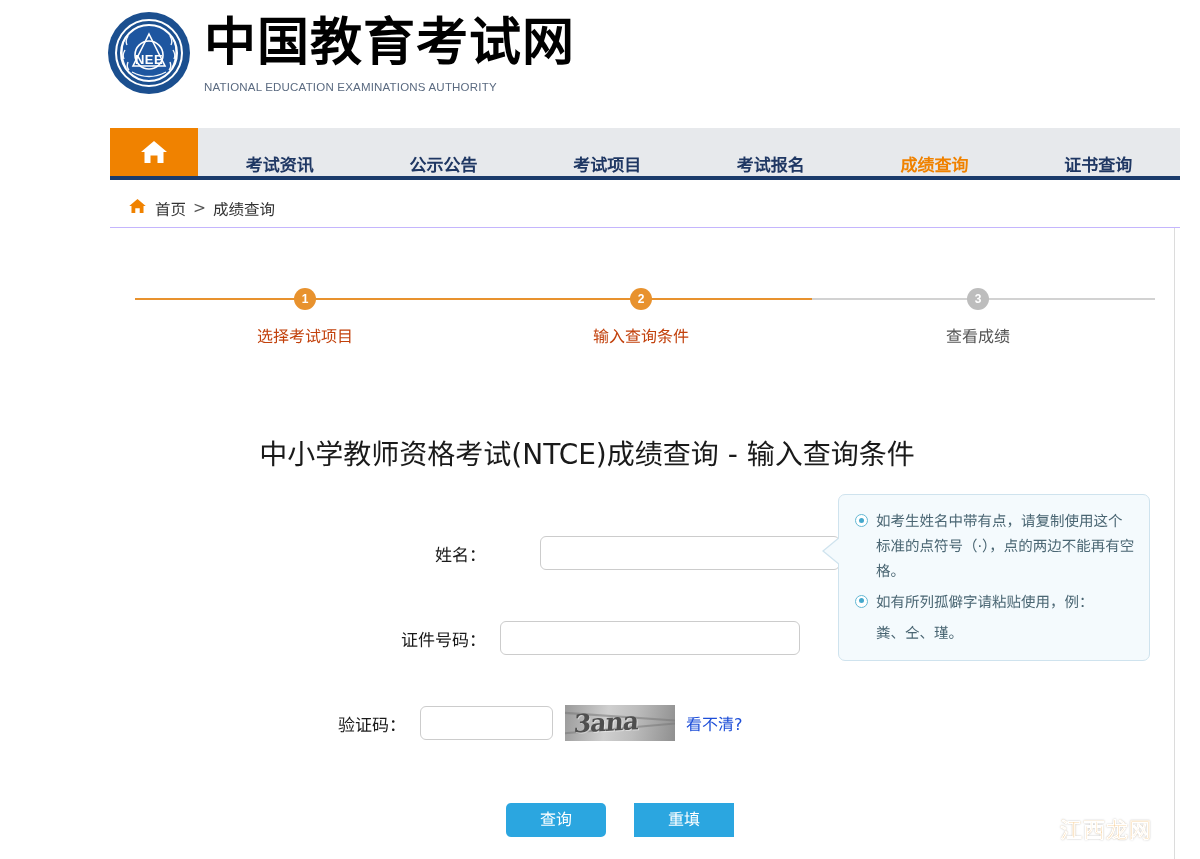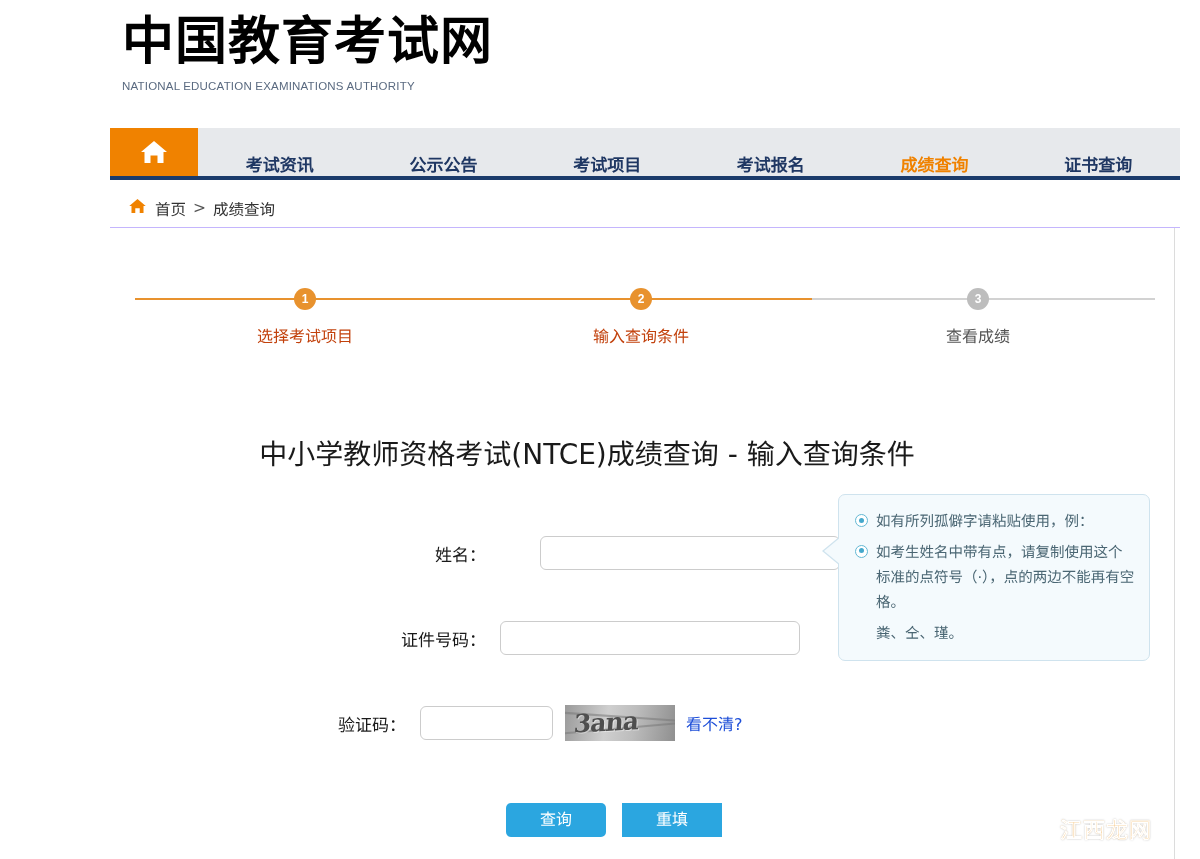--- a/index.html
+++ b/index.html
@@ -344,21 +344,21 @@
     line-height: 1.72;
     color: #4a6673;
     margin-left: 21px;
   }
 
   
   .buttons {
     position: absolute;
     left: 506px; top: 803px;
     display: flex;
-    gap: 16px;
+    gap: 28px;
   }
   .btn {
     width: 100px; height: 34px;
     background: #2ba6e0;
     color: #ffffff;
     border: none;
     font-family: "DejaVu Sans", sans-serif;
     font-size: 16px;
     cursor: pointer;
     line-height: 34px;
@@ -383,20 +383,43 @@
     white-space: nowrap;
   }
 </style>
 </head>
 <body>
 
 <div id="page">
 
   <div class="header">
     <div class="logo-wrap">
+      <div class="logo-emblem">
+        <div class="ring"></div>
+        <div class="ring2"></div>
+        <div class="inner"></div>
+        <svg viewBox="0 0 82 82" width="82" height="82" aria-hidden="true">
+          <g fill="none" stroke="#ffffff" stroke-width="1.6">
+            <path d="M41 22 L57 54 L25 54 Z"></path>
+            <circle cx="41" cy="43" r="14"></circle>
+          </g>
+          <g stroke="#ffffff" stroke-width="1.4" fill="none" opacity="0.95">
+            <path d="M16 28 q-5 14 2 28"></path>
+            <path d="M66 28 q5 14 -2 28"></path>
+            <path d="M20 24 q-3 5 -1 9"></path>
+            <path d="M62 24 q3 5 1 9"></path>
+            <path d="M17 38 q-3 5 -1 9"></path>
+            <path d="M65 38 q3 5 1 9"></path>
+            <path d="M20 50 q-2 5 1 8"></path>
+            <path d="M62 50 q2 5 -1 8"></path>
+            <path d="M24 60 q17 9 34 0"></path>
+          </g>
+          <text x="41" y="52" text-anchor="middle" fill="#ffffff" font-family="Liberation Sans, sans-serif" font-size="13" font-weight="bold" letter-spacing="0.5">NEE</text>
+        </svg>
+      </div>
       <div class="logo-text">
         <div class="logo-cn">中国教育考试网</div>
         <div class="logo-en">NATIONAL EDUCATION EXAMINATIONS AUTHORITY</div>
       </div>
     </div>
   </div>
 
   <div class="nav">
     <div class="nav-home">
       <span>
@@ -473,26 +496,26 @@
       <div class="captcha-refresh">看不清?</div>
     </div>
   </div>
 
   <div class="tooltip">
     <div class="tooltip-arrow-outer"></div>
     <div class="tooltip-arrow-inner"></div>
 
     <div class="tip-item">
       <span class="tip-bullet"></span>
-      <span class="tip-text">如有所列孤僻字请粘贴使用，例：</span>
+      <span class="tip-text">如考生姓名中带有点，请复制使用这个标准的点符号（·），点的两边不能再有空格。</span>
     </div>
 
     <div class="tip-item">
       <span class="tip-bullet"></span>
-      <span class="tip-text">如考生姓名中带有点，请复制使用这个标准的点符号（·），点的两边不能再有空格。</span>
+      <span class="tip-text">如有所列孤僻字请粘贴使用，例：</span>
     </div>
     <div class="tip-sub">粪、仝、瑾。</div>
   </div>
 
   <div class="buttons">
     <button class="btn btn-query">查询</button>
     <button class="btn btn-reset">重填</button>
   </div>
 
   <div class="watermark">江西龙网</div>

